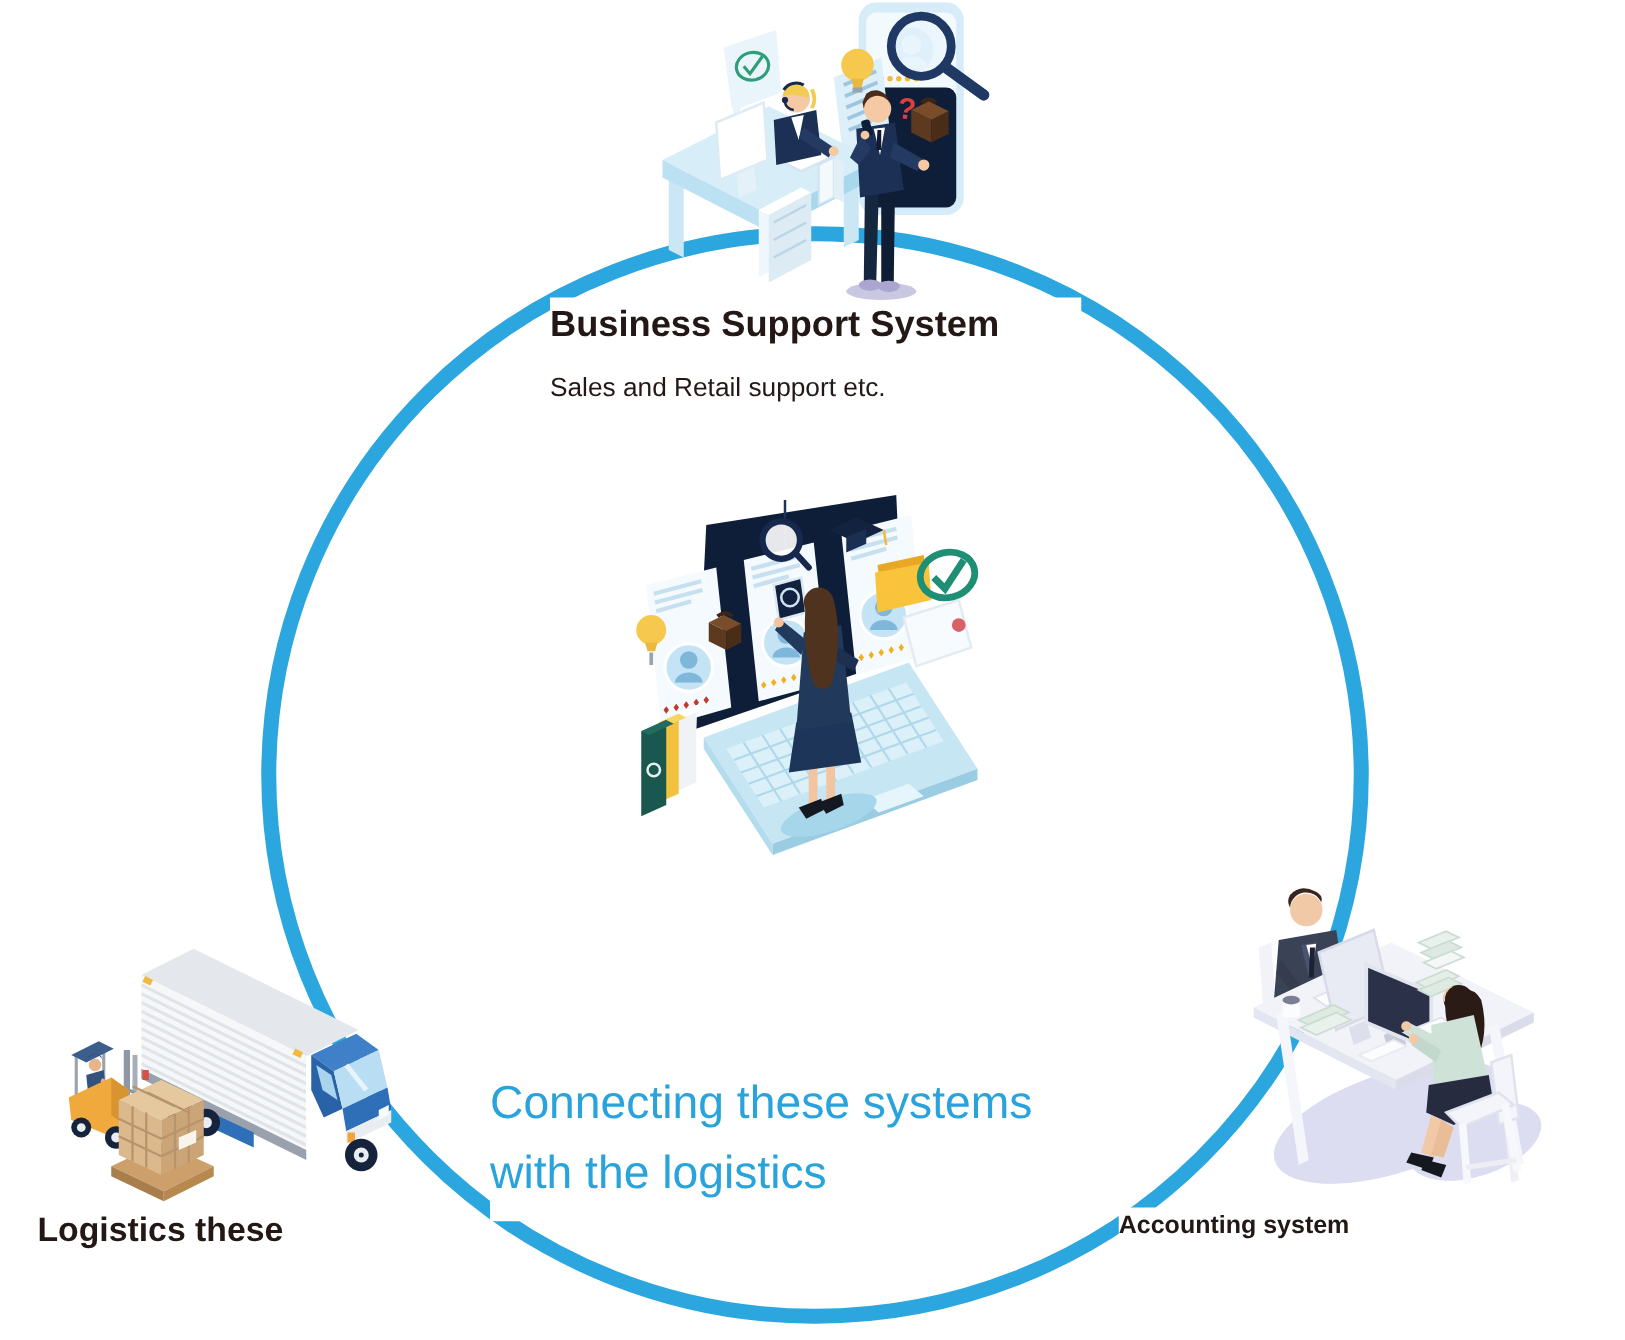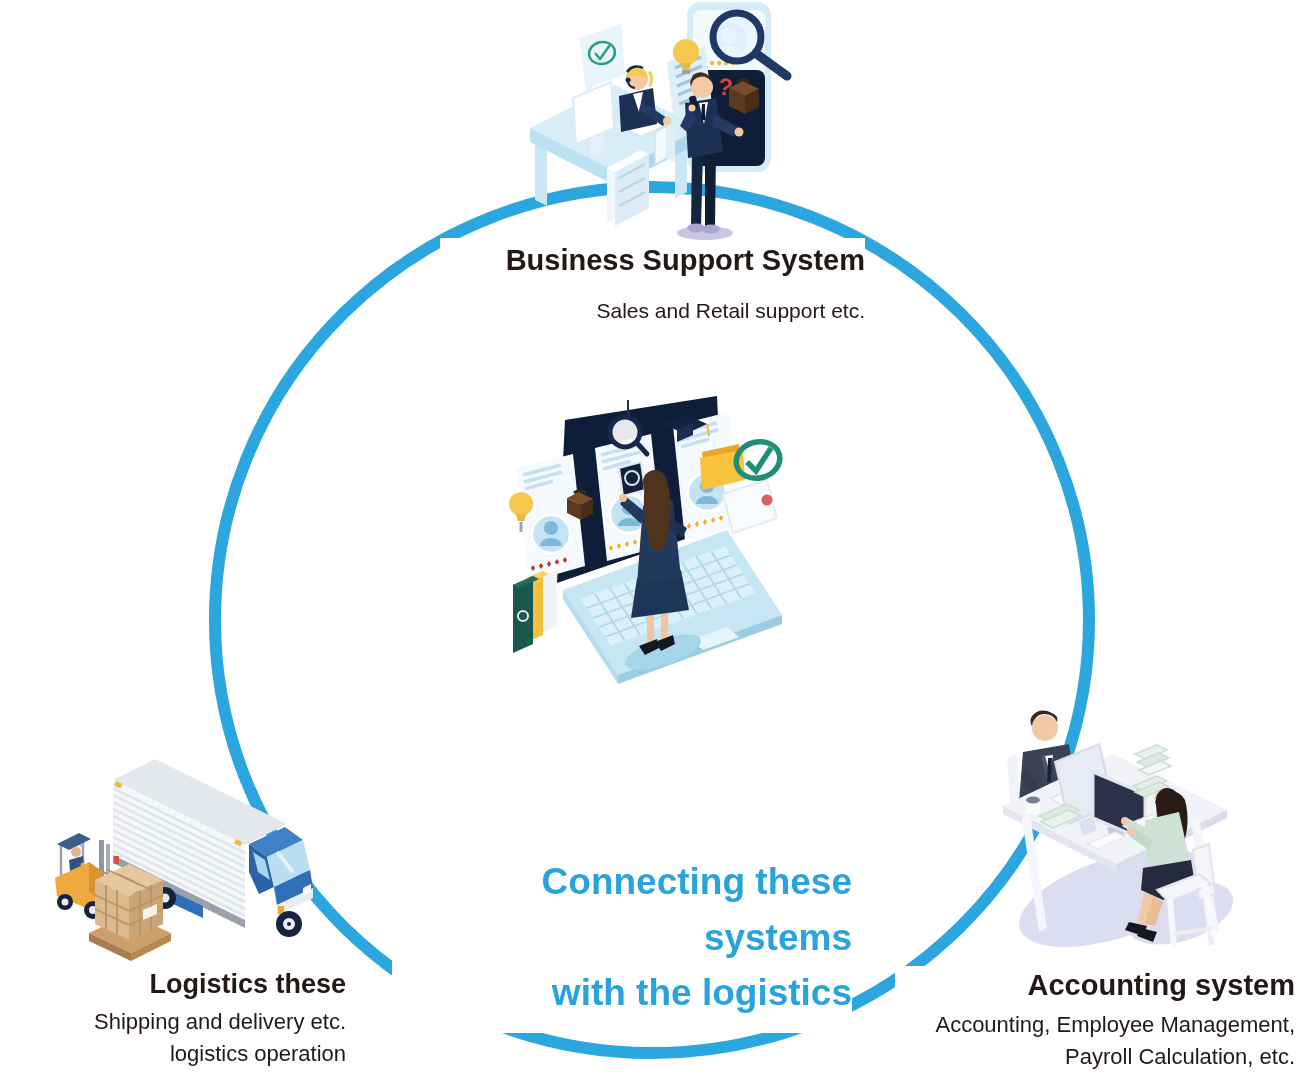--- a/index.html
+++ b/index.html
@@ -1,35 +1,35 @@
 <!DOCTYPE html>
 <html><head>
 <meta charset="utf-8">
 <style>
   *{margin:0;padding:0;box-sizing:border-box}
   html,body{background:#fff}
   body{font-family:"Liberation Sans",sans-serif;color:#231815}
   .stage{position:relative;width:1300px;height:1072px;background:#fff;overflow:hidden}
   .ring{position:absolute;left:0;top:0;width:1300px;height:1072px}
   .illus{position:absolute}
-  .label{position:absolute;text-align:right;background:#fff;color:#231815}
+  .label{position:absolute;text-align:left;background:#fff;color:#231815}
   .label .t{font-weight:700;line-height:1.2}
   .label .s{font-weight:400}
   .biz{left:440px;top:238px;width:425px;padding:5px 0 14px}
   .biz .t{font-size:29px}
   .biz .s{font-size:21px;margin-top:21px}
   .intg{left:362px;top:702px;width:520px;padding:6px 0 10px}
   .intg .t{font-size:36px}
   .intg .s{font-size:21px;margin-top:8px}
-  .msg{left:392px;top:846px;width:460px;padding:8px 0 12px;color:#29A3DC;font-size:37px;font-weight:700;line-height:1.5}
+  .msg{left:392px;top:846px;width:460px;padding:8px 0 12px;color:#29A3DC;font-size:37px;font-weight:400;line-height:1.5}
   .log{left:30px;top:966px;width:316px;padding:2px 0 6px}
   .log .t{font-size:27px}
   .log .s{font-size:22px;line-height:1.45;margin-top:6px}
   .acc{left:895px;top:966px;width:400px;padding:2px 0 6px}
-  .acc .t{font-size:29px}
+  .acc .t{font-size:20px}
   .acc .s{font-size:22px;line-height:1.45;margin-top:6px}
 </style>
 </head>
 <body>
 
 <div class="stage">
 
   <svg class="ring" viewBox="0 0 1300 1072">
     <ellipse cx="652" cy="620" rx="437" ry="433" fill="none" stroke="#2BA6DE" stroke-width="12"></ellipse>
   </svg>
@@ -42,32 +42,24 @@
   <div class="label intg">
   </div>
 
   <div class="label msg">
     <div>Connecting these systems</div>
     <div>with the logistics</div>
   </div>
 
   <div class="label log">
     <div class="t">Logistics these</div>
-    <div class="s">
-      <div>Shipping and delivery etc.</div>
-      <div>logistics operation</div>
-    </div>
   </div>
 
   <div class="label acc">
     <div class="t">Accounting system</div>
-    <div class="s">
-      <div>Accounting, Employee Management,</div>
-      <div>Payroll Calculation, etc.</div>
-    </div>
   </div>
 
   <svg class="illus" style="left:515px;top:0;width:290px;height:245px" viewBox="0 0 290 245">
 
     <g>
       <rect x="172" y="2" width="84" height="170" rx="14" fill="#D6ECF8"></rect>
       <rect x="178" y="10" width="72" height="156" rx="8" fill="#F2FAFD"></rect>
       <circle cx="214" cy="40" r="18" fill="#BFE0F1"></circle>
       <circle cx="214" cy="36" r="8" fill="#E8F4FA"></circle>
       <path d="M200 55a14 9 0 0 1 28 0z" fill="#E8F4FA"></path>

